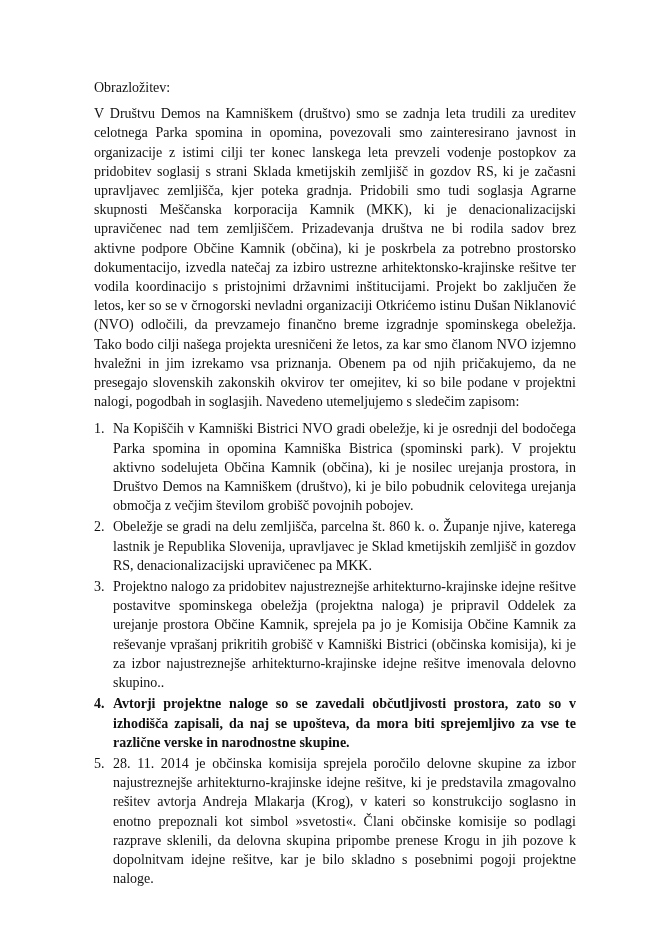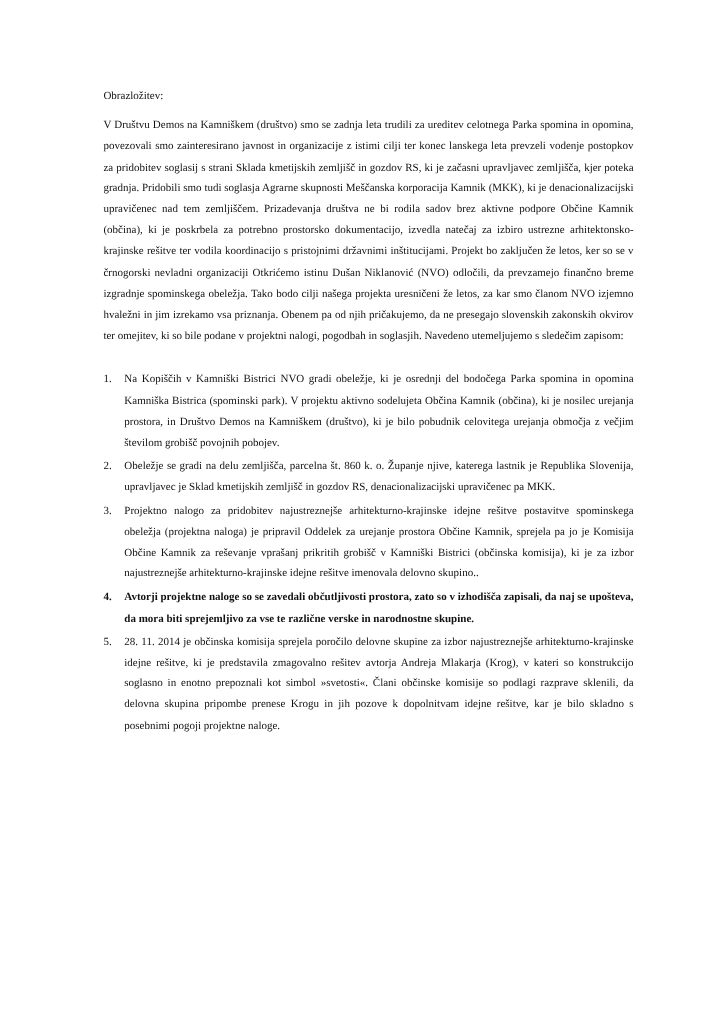--- a/index.html
+++ b/index.html
@@ -13,29 +13,29 @@
       overflow: hidden;
       position: relative;
       font-family: "Liberation Serif", "DejaVu Serif", serif;
       color: #111111;
     }
     .page {
       position: absolute;
       left: 94px;
       top: 78px;
       width: 482px;
-      font-size: 10px;
+      font-size: 14px;
       line-height: 19.2px;
     }
     .heading {
       margin: 0 0 7px 0;
       text-align: left;
     }
     .intro {
-      margin: 0 0 20px 0;
+      margin: 0 0 8px 0;
       text-align: justify;
       text-align-last: left;
     }
     ol.items {
       margin: 0;
       padding: 0;
       list-style: none;
     }
     ol.items li {
       position: relative;

